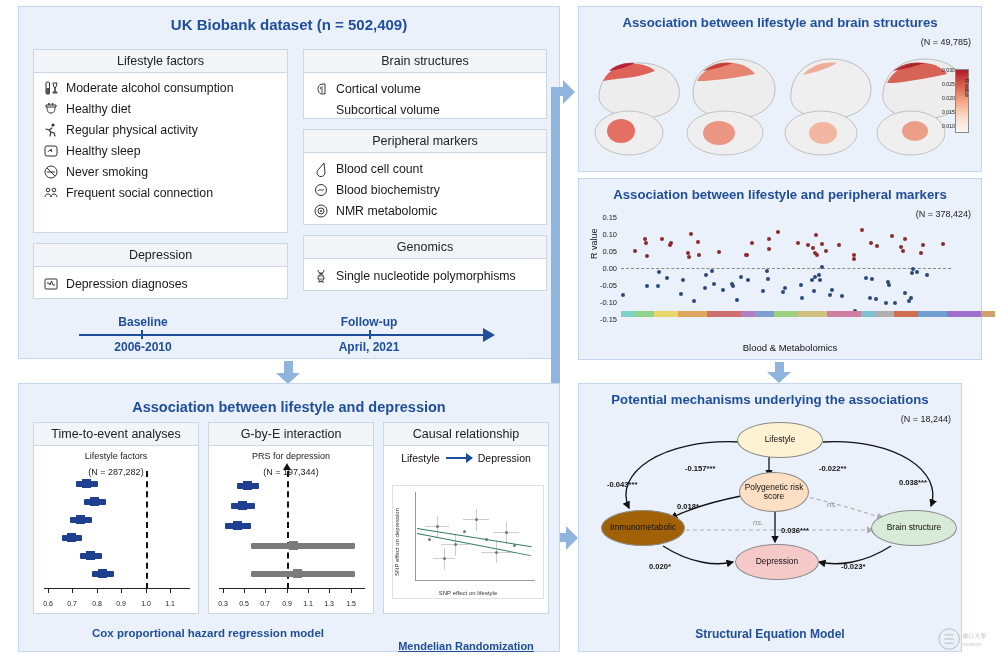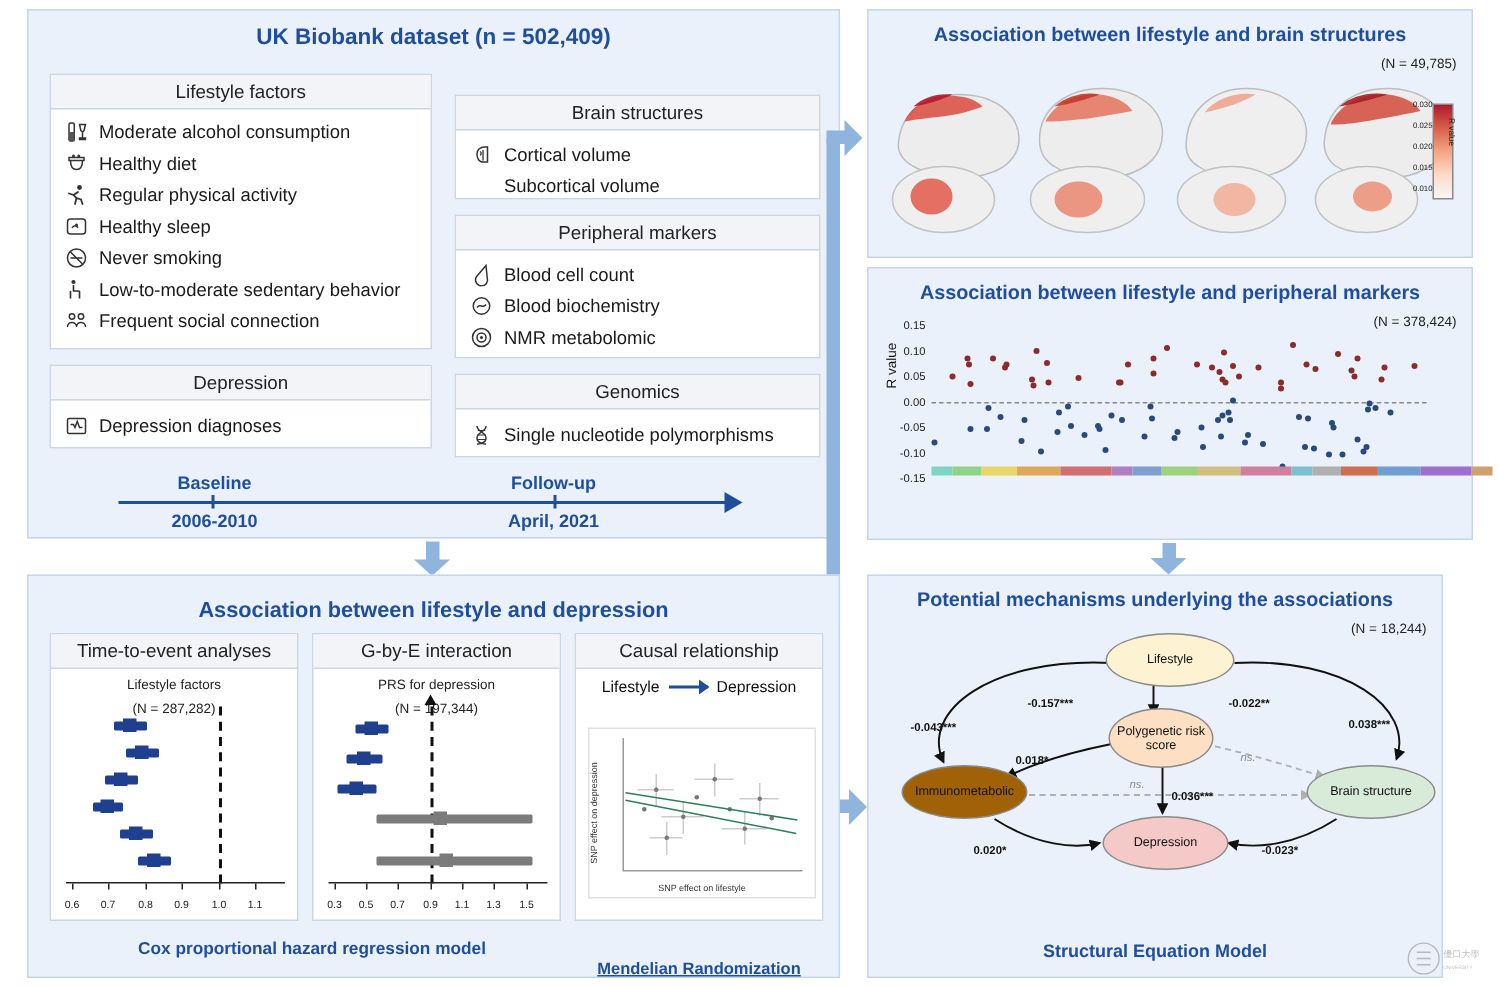--- a/index.html
+++ b/index.html
@@ -56,21 +56,21 @@
     justify-content: center;
     color: #333;
   }
   .icon svg { display:block; }
 
   
   #topleft { left: 18px; top: 6px; width: 542px; height: 353px; }
   #topleft .panel-title { font-size: 15px; margin-top: 9px; }
 
   .tl-col-left { position: absolute; left: 14px; top: 42px; width: 255px; }
-  .tl-col-right { position: absolute; left: 284px; top: 56px; width: 244px; }
+  .tl-col-right { position: absolute; left: 284px; top: 42px; width: 244px; }
 
   
   .timeline { position: absolute; left: 60px; top: 308px; width: 430px; height: 40px; }
   .tl-line {
     position: absolute; left: 0; top: 19px; width: 406px; height: 2px; background: #1f4e9c;
   }
   .tl-arrow {
     position: absolute; left: 404px; top: 13px; width: 0; height: 0;
     border-left: 12px solid #1f4e9c;
     border-top: 7px solid transparent;
@@ -202,29 +202,20 @@
           <span>Healthy sleep</span>
         </div>
         <div class="item">
           <span class="icon">
               <svg width="16" height="16" viewBox="0 0 16 16">
                 <circle cx="8" cy="8" r="6" fill="none" stroke="#333" stroke-width="1"></circle>
                 <path d="M4 8h8M4 4l8 8" stroke="#333" stroke-width="1"></path>
               </svg>
             </span>
           <span>Never smoking</span>
-        </div>
-        <div class="item">
-          <span class="icon">
-              <svg width="16" height="16" viewBox="0 0 16 16">
-                <circle cx="6" cy="3" r="1.4" fill="#333"></circle>
-                <path d="M6 5v4h4M4 9v5M10 9v5" stroke="#333" stroke-width="1.1" fill="none"></path>
-              </svg>
-            </span>
-          <span>Low-to-moderate sedentary behavior</span>
         </div>
         <div class="item">
           <span class="icon">
               <svg width="16" height="16" viewBox="0 0 16 16">
                 <circle cx="5" cy="5" r="1.8" fill="none" stroke="#333" stroke-width="1"></circle>
                 <circle cx="11" cy="5" r="1.8" fill="none" stroke="#333" stroke-width="1"></circle>
                 <path d="M2 12c0-2 1.5-3 3-3s3 1 3 3M8 12c0-2 1.5-3 3-3s3 1 3 3" stroke="#333" stroke-width="1" fill="none"></path>
               </svg>
             </span>
           <span>Frequent social connection</span>
@@ -647,20 +638,21 @@
         <div class="pp-strip" style="left: 177px; width: 29px; background: rgb(208, 192, 127); top: 0px;"></div>
         <div class="pp-strip" style="left: 206px; width: 34px; background: rgb(208, 127, 159); top: 0px;"></div>
         <div class="pp-strip" style="left: 240px; width: 14px; background: rgb(127, 192, 208); top: 0px;"></div>
         <div class="pp-strip" style="left: 254px; width: 19px; background: rgb(176, 176, 176); top: 0px;"></div>
         <div class="pp-strip" style="left: 273px; width: 24px; background: rgb(208, 111, 79); top: 0px;"></div>
         <div class="pp-strip" style="left: 297px; width: 29px; background: rgb(111, 159, 208); top: 0px;"></div>
         <div class="pp-strip" style="left: 326px; width: 34px; background: rgb(159, 111, 208); top: 0px;"></div>
         <div class="pp-strip" style="left: 360px; width: 14px; background: rgb(208, 160, 111); top: 0px;"></div>
       </div>
   </div>
+  <div class="pp-xlab" style="position:absolute; left:40px; right:20px; bottom:6px;">Blood &amp; Metabolomics</div>
 </div>
 
 <div class="panel" id="mech">
   <div class="panel-title">Potential mechanisms underlying the associations</div>
   <div class="n-lab" style="top:30px;">(N = 18,244)</div>
 
   <div class="sem">
     <svg width="380" height="190" viewBox="0 0 380 190" style="position:absolute; left:0; top:0;">
       <defs>
         <marker id="ah" markerWidth="7" markerHeight="7" refX="5" refY="3" orient="auto">

